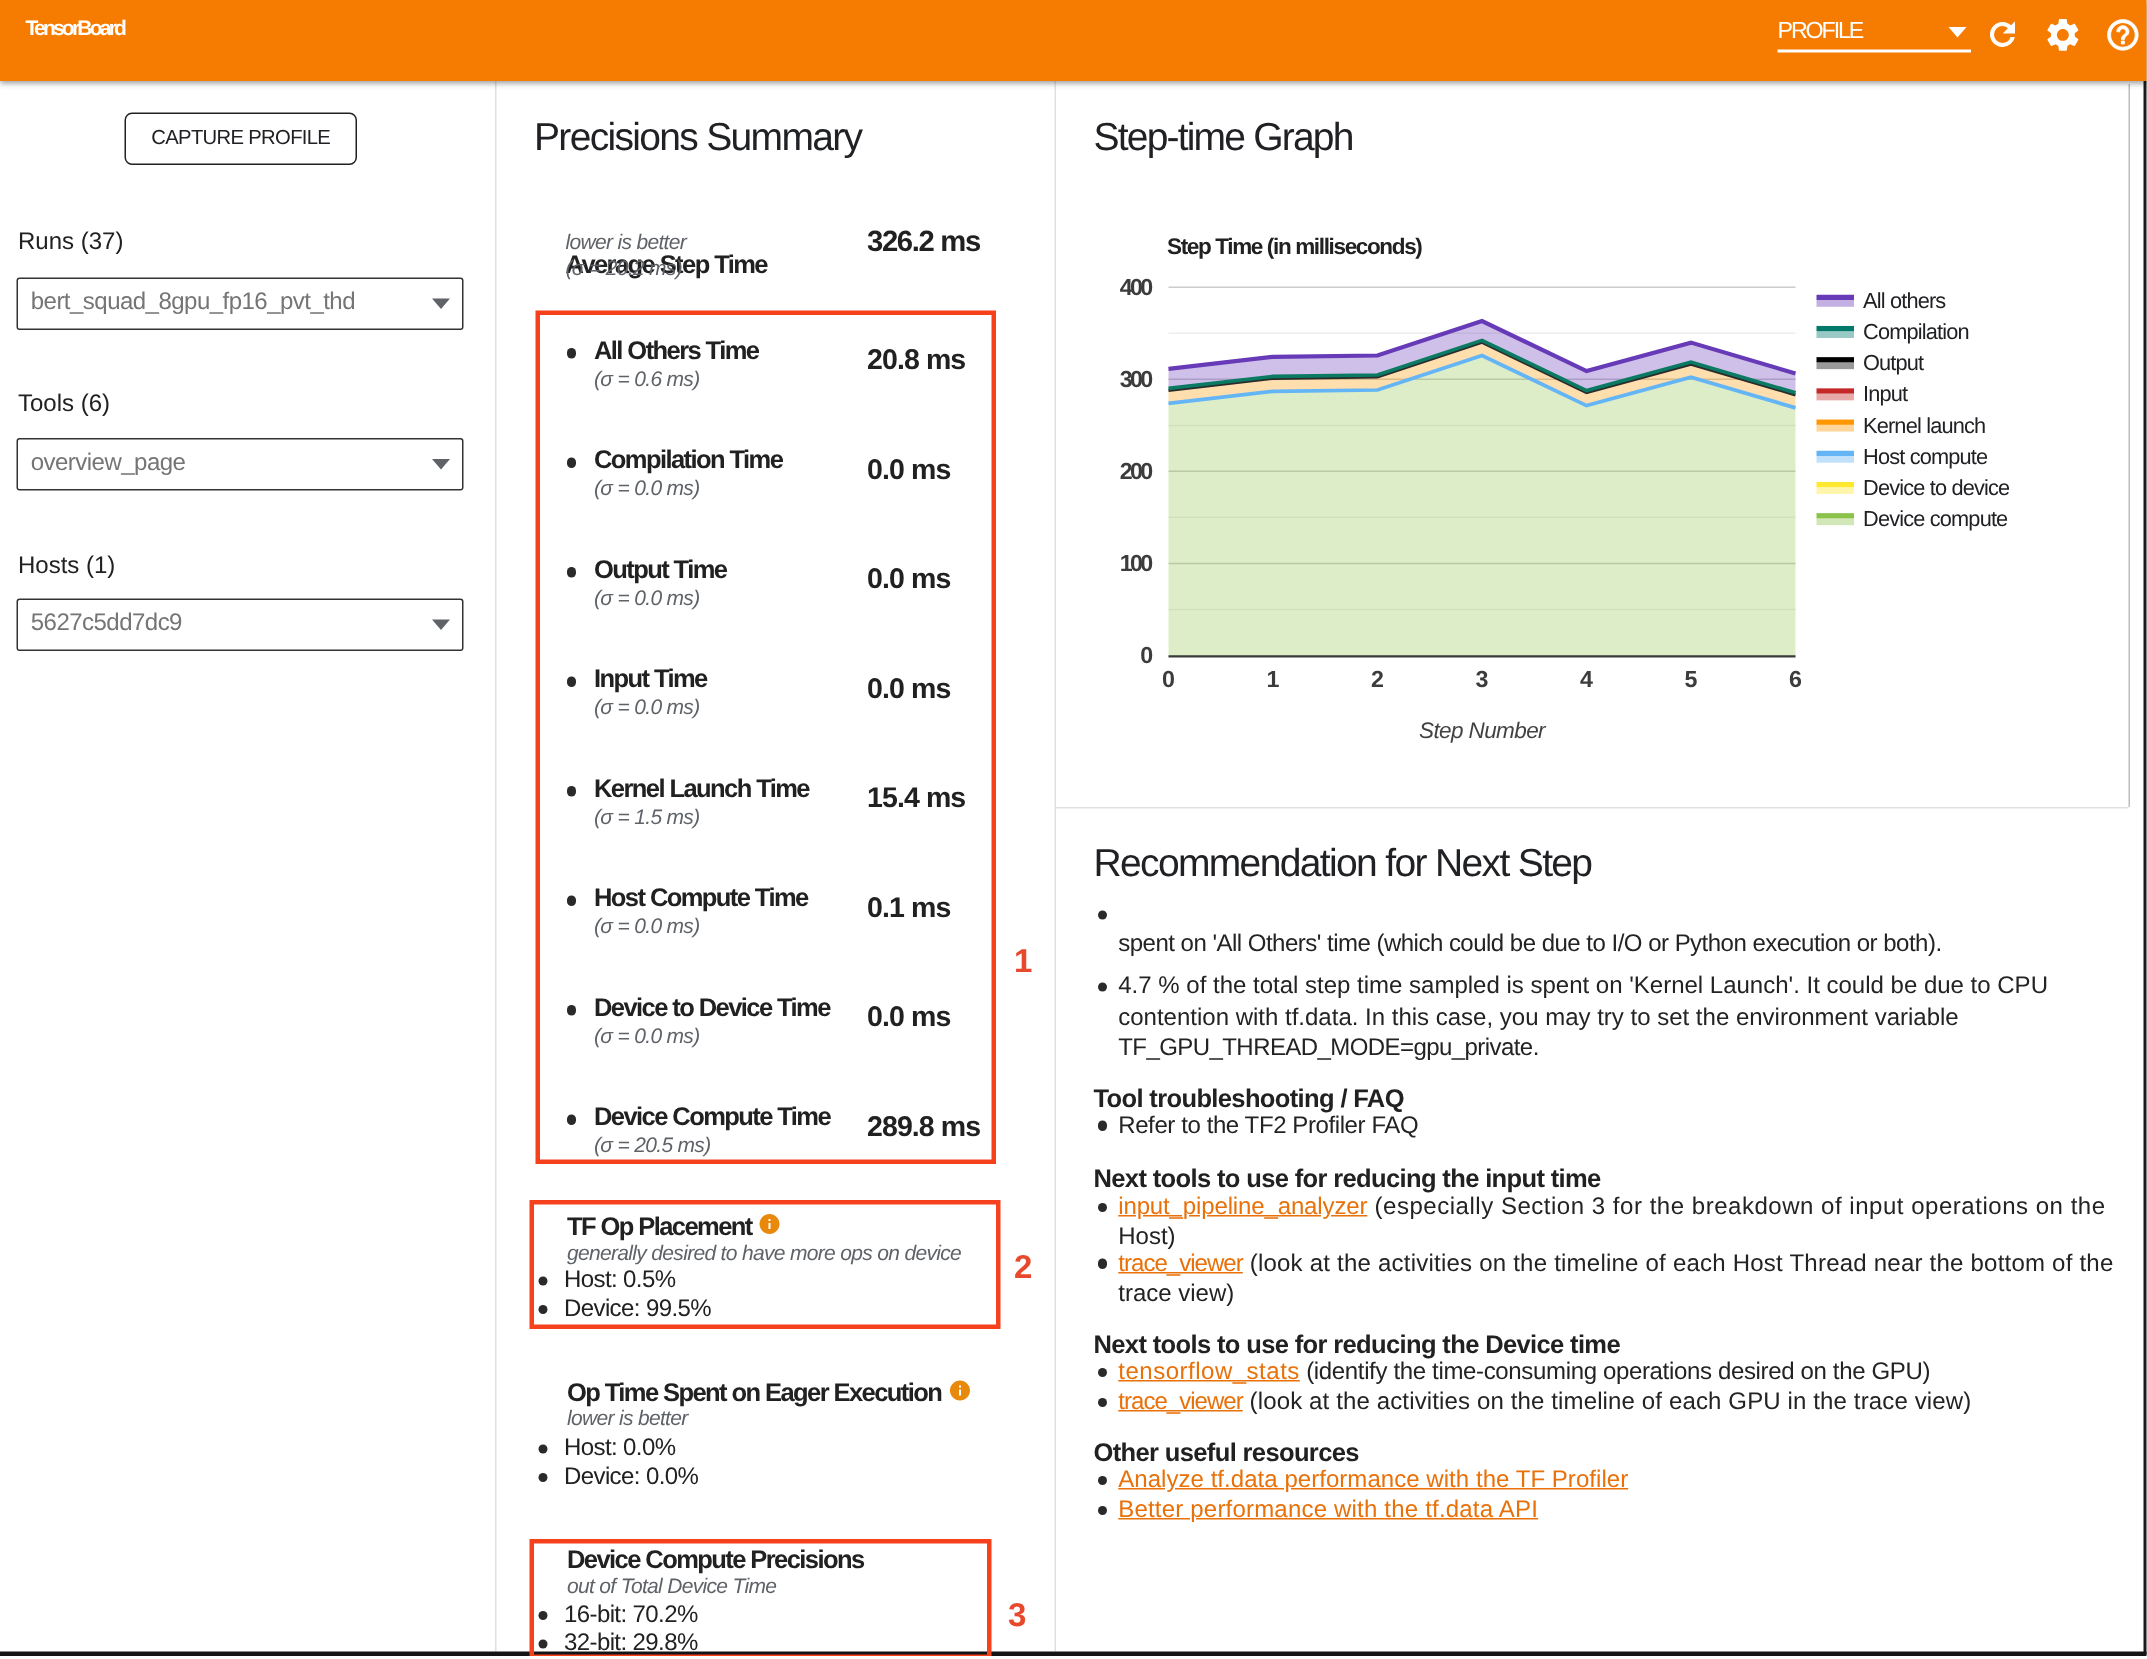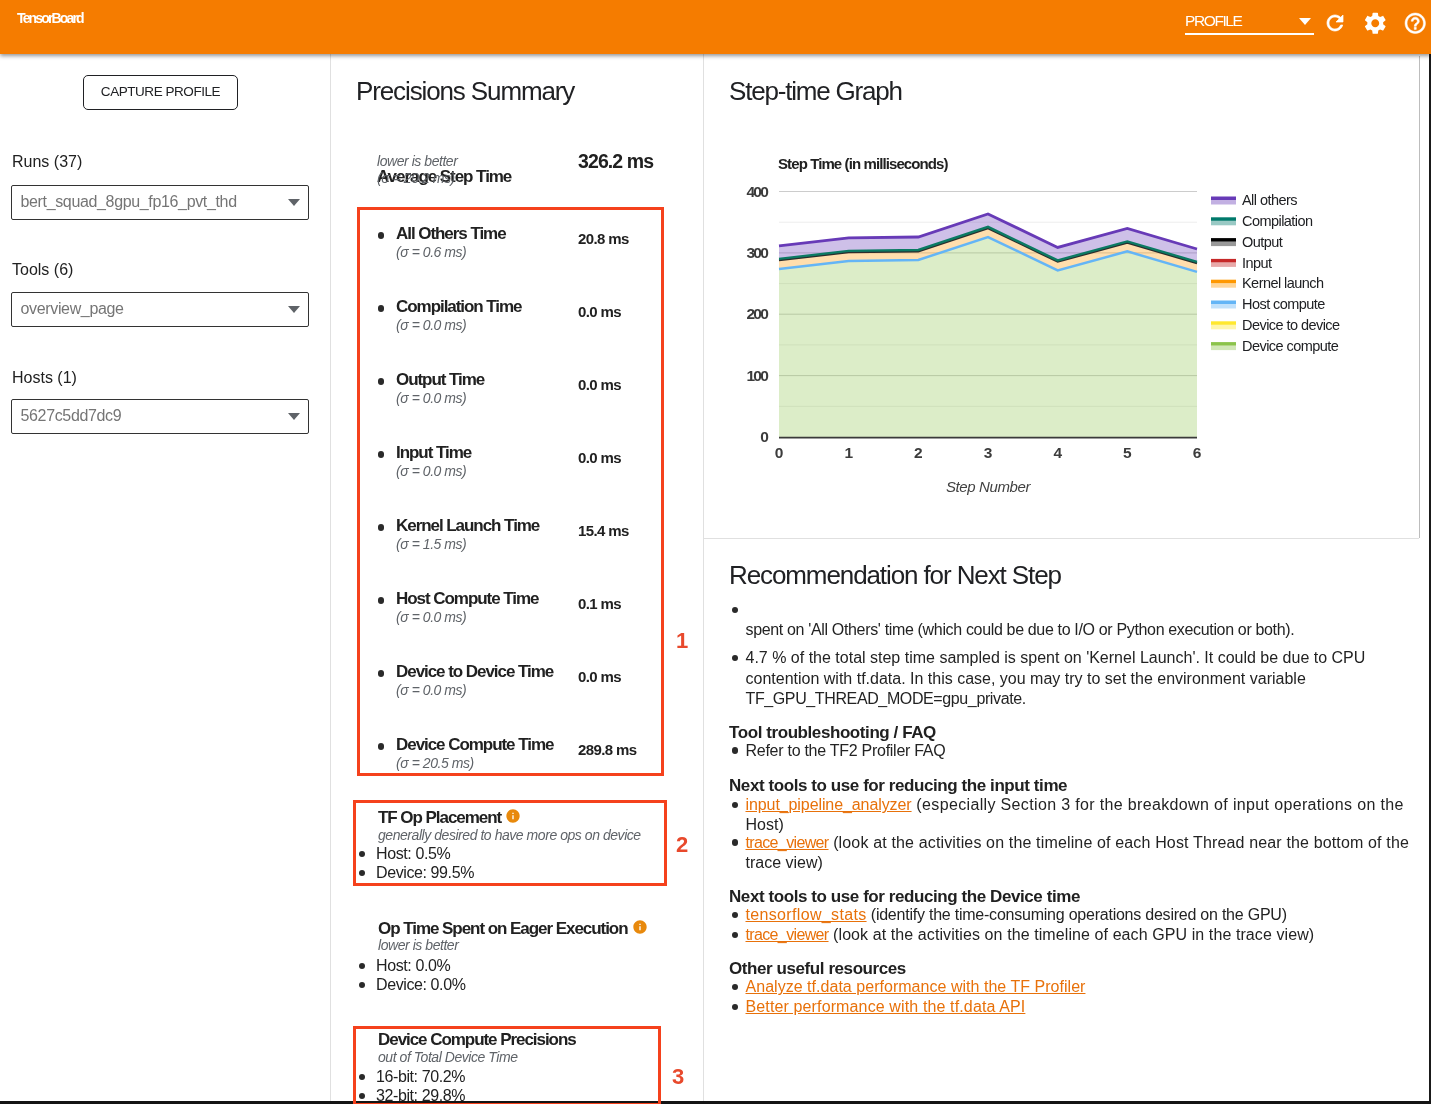--- a/index.html
+++ b/index.html
@@ -12,21 +12,21 @@
   .hline { height:1px; background:#e0e0e0; }
   .selbox { width:298px; height:35px; border:1.5px solid #333; border-radius:2px;
     color:#757575; font-size:16px; line-height:32px; padding-left:8.5px; letter-spacing:-0.35px; }
   .selarrow { width:0; height:0; border-left:6px solid transparent;
     border-right:6px solid transparent; border-top:7px solid #5f6368; }
   .lbl { font-size:16px; color:#212121; }
   .redbox { border:3.5px solid #f5411c; z-index:5; }
   .rownum { font-size:22px; font-weight:bold; color:#e8492c; }
   .mrow-lab { font-size:17px; font-weight:bold; color:#212121; letter-spacing:-1.05px; white-space:nowrap; }
   .mrow-sig { font-size:14px; font-style:italic; color:#5f6368; letter-spacing:-0.45px; white-space:nowrap; }
-  .mrow-val { font-size:15px; font-weight:bold; color:#212121; letter-spacing:-0.6px; }
+  .mrow-val { font-size:19px; font-weight:bold; color:#212121; letter-spacing:-0.6px; }
   .bullet { width:6.5px; height:6.5px; border-radius:50%; background:#2a2a2a; }
   .rec { font-size:16px; color:#232323; line-height:20.3px; }
   .rli { position:absolute; padding-left:16.5px; white-space:nowrap; }
   .rli .dot { position:absolute; left:2.5px; top:6.8px; width:6.3px; height:6.3px; border-radius:50%; background:#2a2a2a; color:transparent; font-size:1px; overflow:hidden; }
   .rhead { position:absolute; font-size:17px; font-weight:bold; color:#212121; letter-spacing:-0.42px; white-space:nowrap; }
   span.lnk { color:#e8710a; text-decoration:underline; }
   .sb16 { font-size:16px; color:#212121; letter-spacing:-0.4px; }
 </style>
 </head>
 <body>

